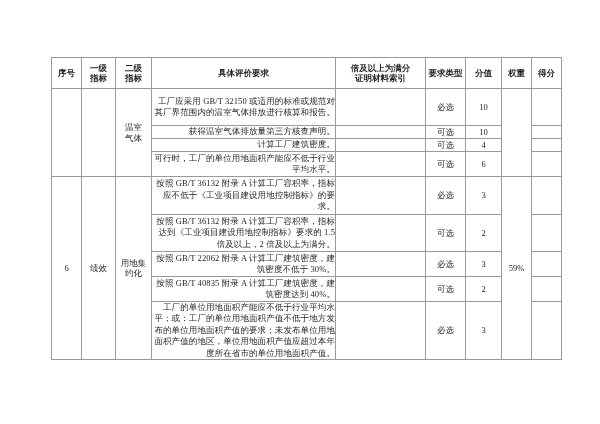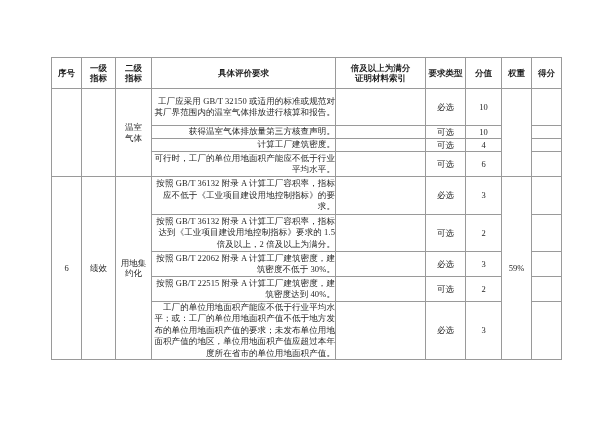--- a/index.html
+++ b/index.html
@@ -136,21 +136,21 @@
       <td class="c"></td>
     </tr>
     <tr style="height:25px">
       <td class="req">按照 GB/T 22062 附录 A 计算工厂建筑密度，建筑密度不低于 30%。</td>
       <td class="c"></td>
       <td class="c">必选</td>
       <td class="c">3</td>
       <td class="c"></td>
     </tr>
     <tr style="height:25px">
-      <td class="req">按照 GB/T 22515 附录 A 计算工厂建筑密度，建筑密度达到 40%。</td>
+      <td class="req">按照 GB/T 40835 附录 A 计算工厂建筑密度，建筑密度达到 40%。</td>
       <td class="c"></td>
       <td class="c">可选</td>
       <td class="c">2</td>
       <td class="c"></td>
     </tr>
     <tr style="height:54px">
       <td class="req">工厂的单位用地面积产能应不低于行业平均水平；或：工厂的单位用地面积产值不低于地方发布的单位用地面积产值的要求；未发布单位用地面积产值的地区，单位用地面积产值应超过本年度所在省市的单位用地面积产值。</td>
       <td class="c"></td>
       <td class="c">必选</td>
       <td class="c">3</td>

